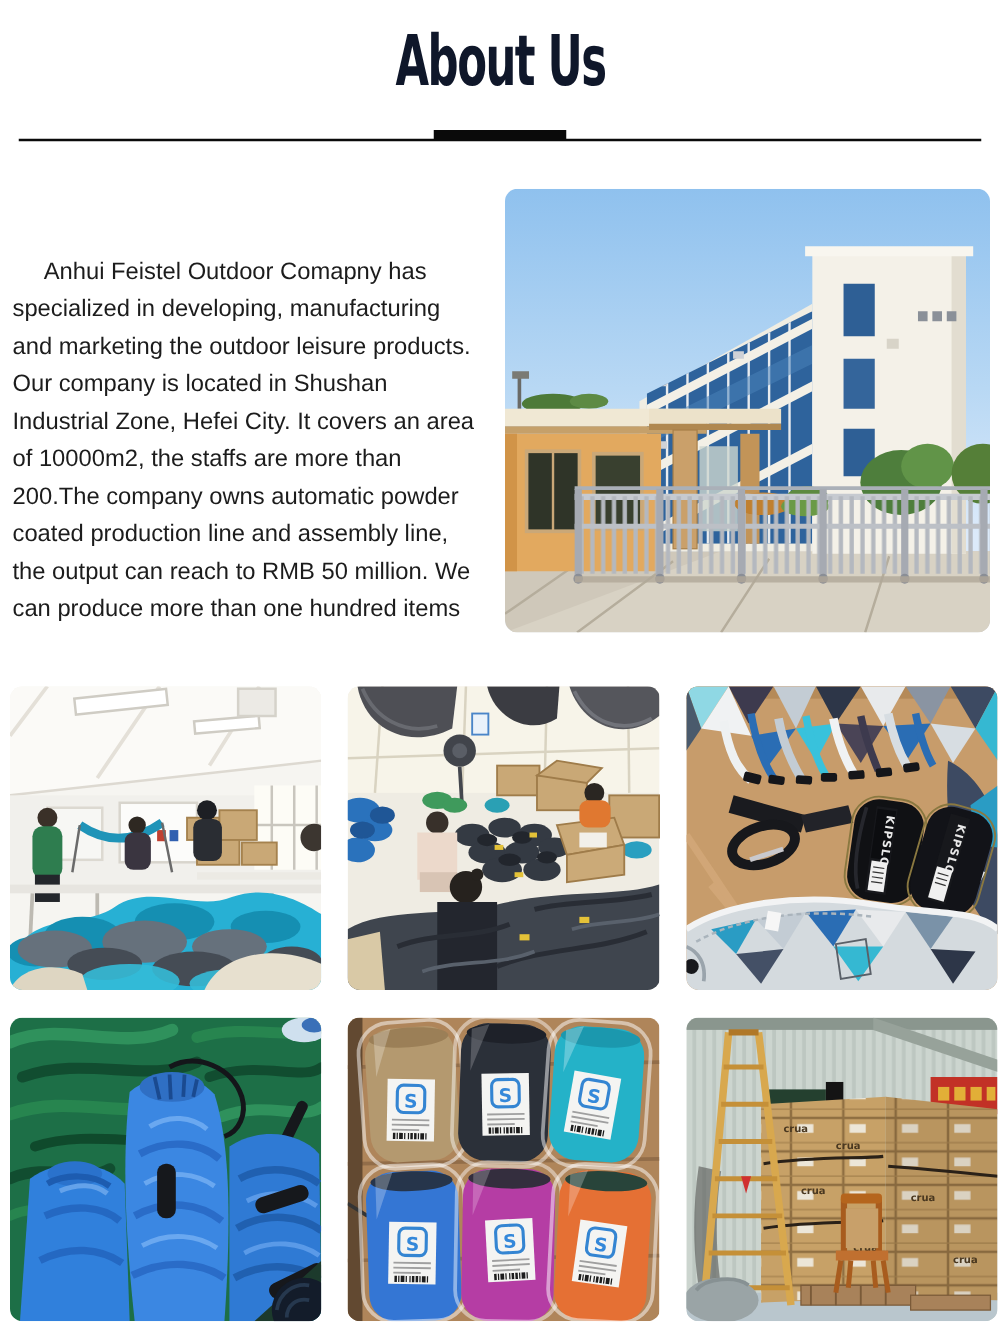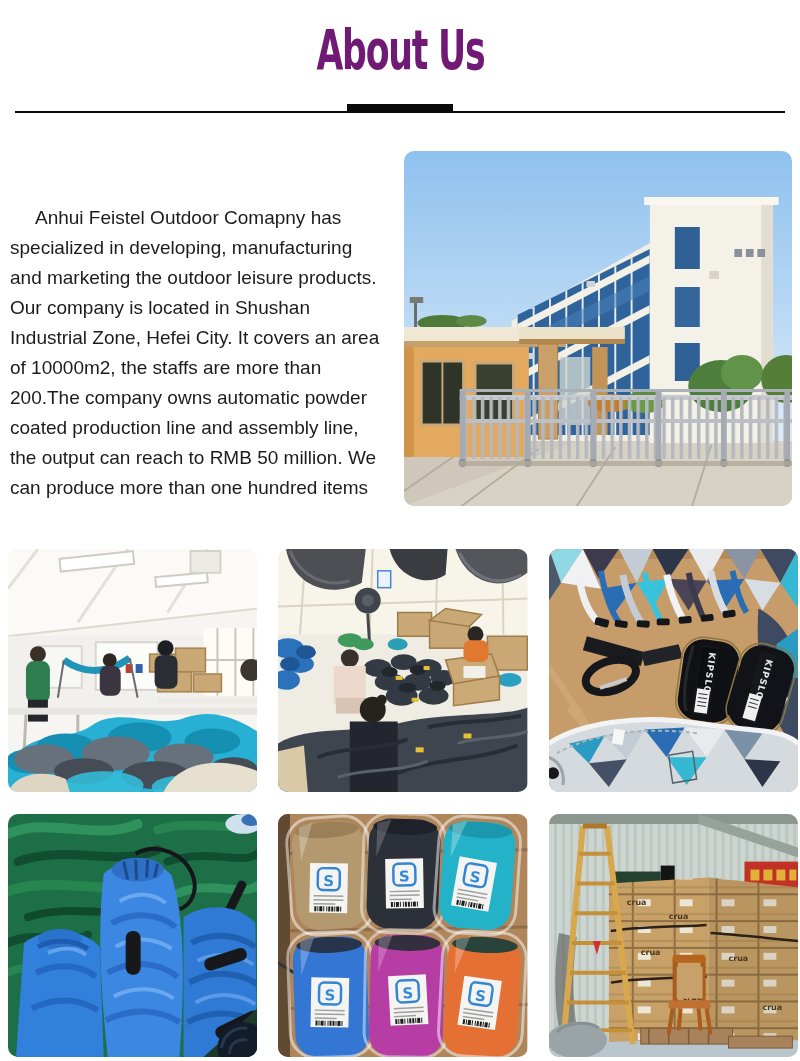--- a/index.html
+++ b/index.html
@@ -1,19 +1,19 @@
 <!DOCTYPE html>
 <html><head>
 <meta charset="utf-8">
 <style>
   html,body{margin:0;padding:0}
   body{width:800px;height:1061px;background:#ffffff;overflow:hidden;
        font-family:"Liberation Sans","DejaVu Sans",sans-serif;}
   .header{padding-top:18px}
-  .page-title{margin:0;text-align:center;font-size:56px;line-height:64px;color:#701a75;
+  .page-title{margin:0;text-align:center;font-size:56px;line-height:64px;color:#0f172a;
        font-family:"DejaVu Sans",sans-serif;font-weight:700;white-space:nowrap}
   .page-title span{display:inline-block;transform:scaleX(0.62);letter-spacing:-2px}
   .divider{position:relative;margin:22px 15px 0 15px;height:7px;border-bottom:2px solid #0a0a0a}
   .divider .bar{position:absolute;bottom:-1px;left:50%;transform:translateX(-50%);
        width:106px;height:8px;background:#0a0a0a}
   .about{display:flex;gap:22px;margin:38px 8px 0 10px}
   .about-text{width:372px;flex:none;padding-top:33px;font-size:19px;line-height:30px;
        color:#1c1c1c;text-indent:25px}
   .about-photo{flex:1;height:355px;border-radius:10px;overflow:hidden}
   .gallery{display:grid;grid-template-columns:repeat(3,1fr);gap:22px 21px;margin:27px 2px 0 8px}

